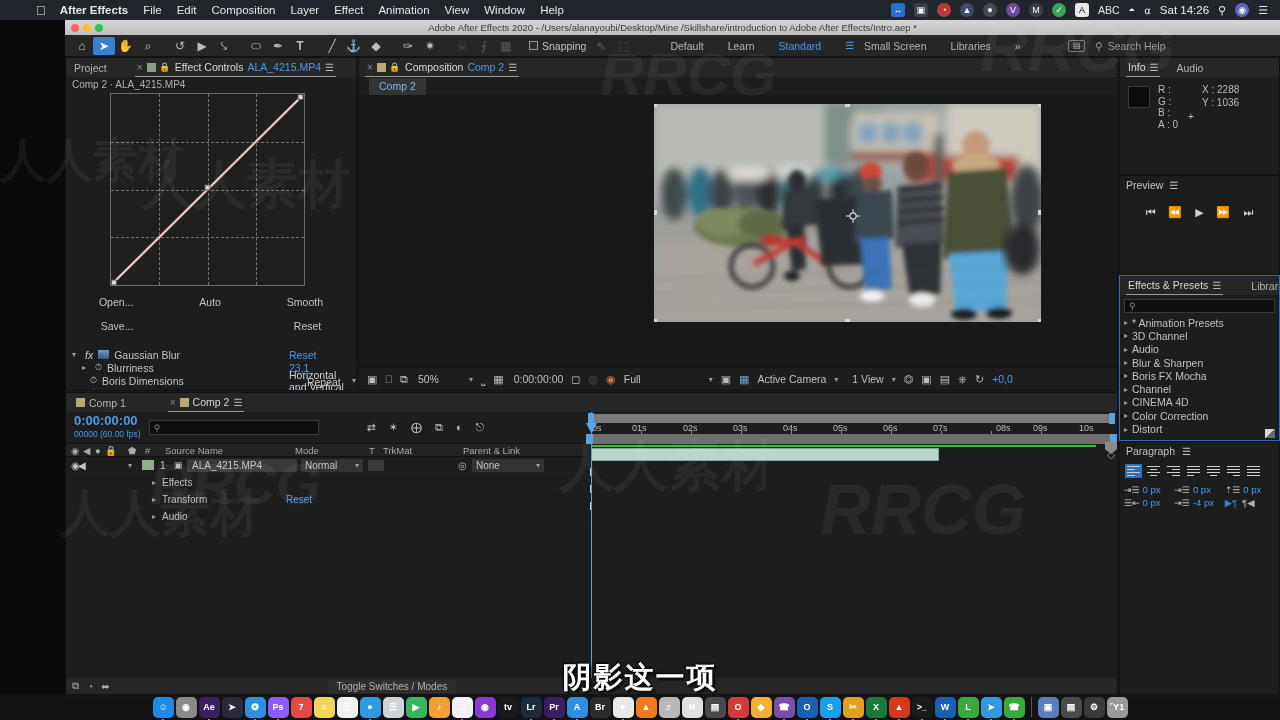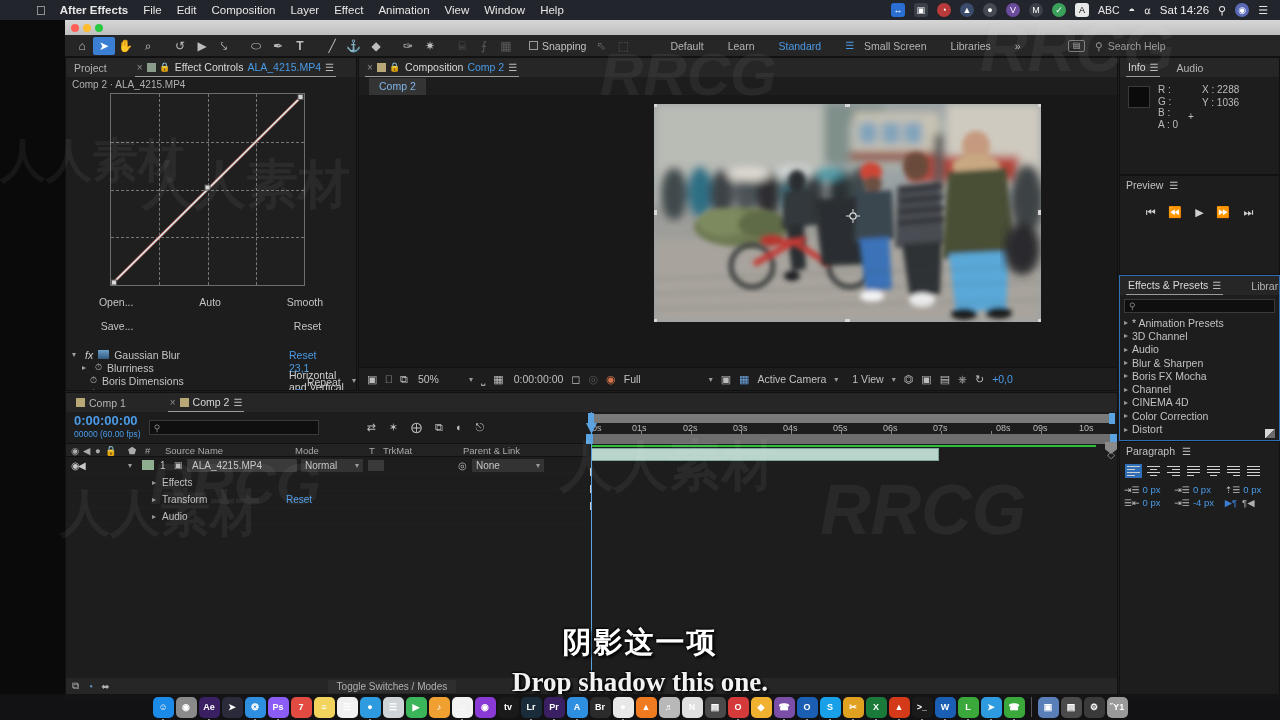--- a/index.html
+++ b/index.html
@@ -250,20 +250,21 @@
   </div>
 
   <div class="aewin">
 
     <div class="titlebar">
       <div class="tl">
         <i class="r"></i>
         <i class="y"></i>
         <i class="g"></i>
       </div>
+      <div class="ttl">Adobe After Effects 2020 - /Users/alanayoubi/Desktop/Mine /Skillshare/introduction to Adobe After Effects/Intro.aep *</div>
     </div>
 
     <div class="toolbar">
       <span class="tb">⌂</span>
       <span class="tb sel">➤</span>
       <span class="tb">✋</span>
       <span class="tb">⌕</span>
       <span class="tb-sep"></span>
       <span class="tb">↺</span>
       <span class="tb">▶</span>
@@ -891,21 +892,20 @@
   <div class="wm cn" style="left:560px;top:430px;font-size:54px;">人人素材</div>
   <div class="wm cn" style="left:60px;top:480px;font-size:50px;">人人素材</div>
   <div class="wm" style="left:980px;top:10px;font-size:66px;font-style:italic;">RRCG</div>
   <div class="wm" style="left:600px;top:40px;font-size:60px;font-style:italic;">RRCG</div>
   <div class="wm" style="left:820px;top:470px;font-size:70px;font-style:italic;">RRCG</div>
   <div class="wm" style="left:150px;top:450px;font-size:58px;font-style:italic;">RRCG</div>
   <div class="wm cn" style="left:0px;top:130px;font-size:46px;">人人素材</div>
 
   <div class="subs">
     <div class="sub-cn">阴影这一项</div>
-    <div class="sub-en">Drop shadow this one.</div>
   </div>
 
   <div class="dock" id="dock">
       <span class="dk dot" style="background: rgb(28, 138, 232);">☺</span>
       <span class="dk" style="background: rgb(138, 138, 138);">◉</span>
       <span class="dk dot" style="background: rgb(59, 31, 99);">Ae</span>
       <span class="dk" style="background: rgb(42, 42, 58);">➤</span>
       <span class="dk dot" style="background: rgb(46, 143, 224);">❂</span>
       <span class="dk dot" style="background: #8b5cf6;">Ps</span>
       <span class="dk" style="background: rgb(226, 75, 66);">7</span>

